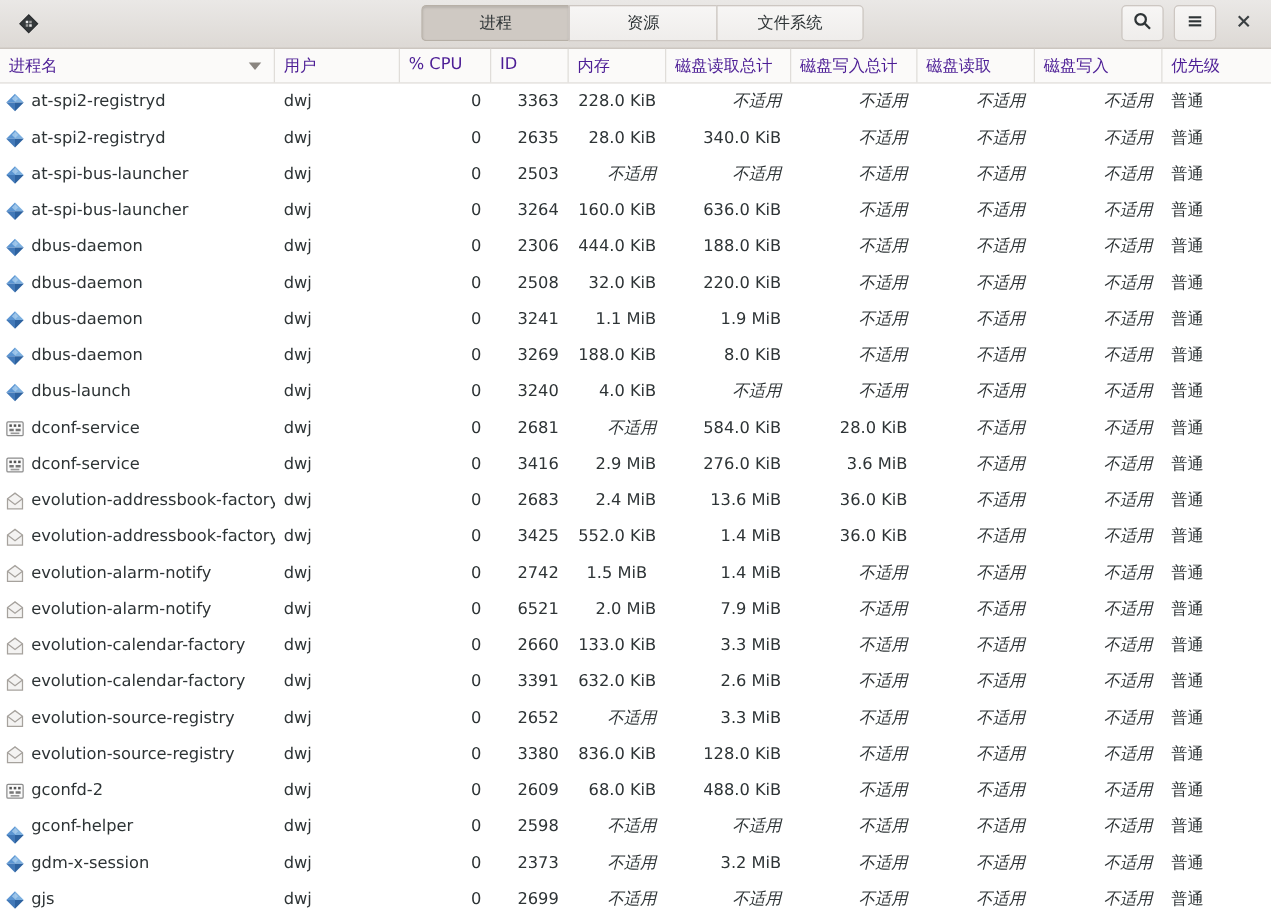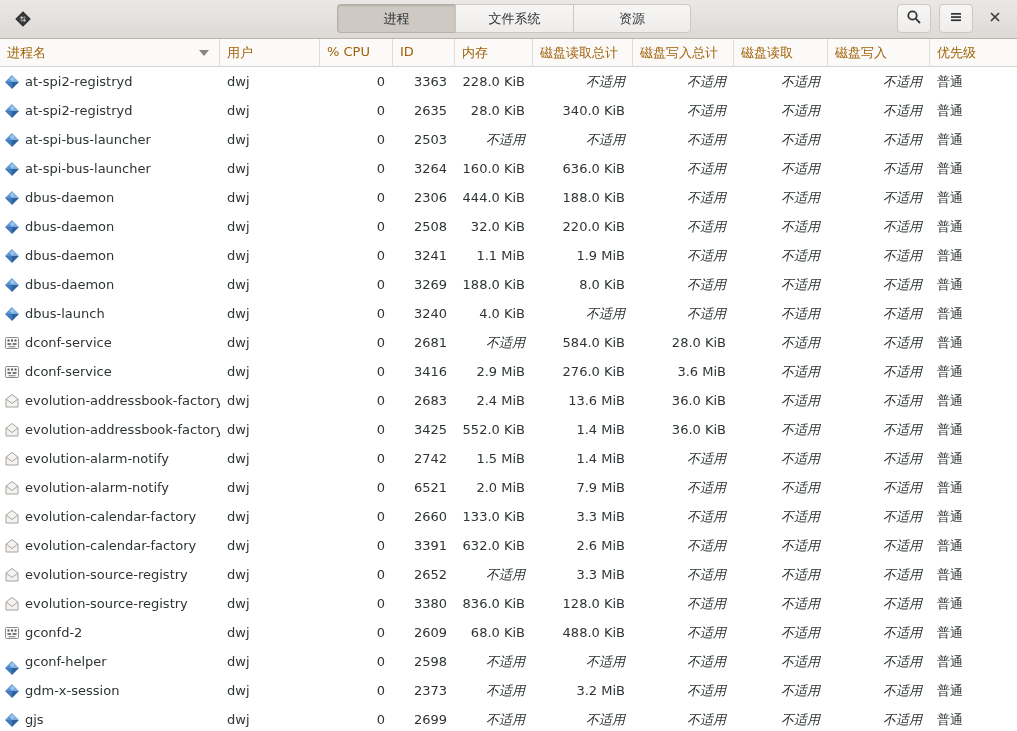--- a/index.html
+++ b/index.html
@@ -39,21 +39,21 @@
     display:flex;align-items:center;justify-content:center;cursor:pointer;
   }
   .close-btn{
     width:28px;height:29px;margin-left:8px;display:flex;align-items:center;
     justify-content:center;cursor:pointer;
   }
 
   
   .col-header{
     height:28px;display:flex;box-sizing:border-box;
-    background:#fbfaf9;border-bottom:1px solid #d5d2ce;color:#a16207;
+    background:#fbfaf9;border-bottom:1px solid #d5d2ce;color:#4c1d95;
   }
   .hcell{
     box-sizing:border-box;border-right:1px solid #e0ddd9;
     padding:5px 8px 0 7px;white-space:nowrap;overflow:hidden;
     position:relative;cursor:pointer;flex:none;
   }
   .hcell:last-child{border-right:none;}
   .sort-arrow{
     position:absolute;right:10px;top:11px;width:0;height:0;
     border-left:5px solid transparent;border-right:5px solid transparent;
@@ -82,22 +82,22 @@
       <svg width="20" height="20" viewBox="0 0 20 20">
         <rect x="5" y="5" width="10" height="10" transform="rotate(45 10 10)" fill="#35393b" stroke="#2a2d2f"></rect>
         <rect x="7.6" y="7.6" width="2" height="2" fill="#e8e8e8"></rect>
         <rect x="10.4" y="10.4" width="2" height="2" fill="#e8e8e8"></rect>
         <rect x="10.4" y="7.6" width="2" height="2" fill="#9a9a9a"></rect>
         <rect x="7.6" y="10.4" width="2" height="2" fill="#9a9a9a"></rect>
       </svg>
     </div>
     <div class="tab-group" id="tab-group">
         <div class="tab active">进程</div>
+        <div class="tab">资源</div>
         <div class="tab">文件系统</div>
-        <div class="tab">资源</div>
       </div>
     <div class="hb-right">
       <div class="hb-btn">
         <span>
           <svg width="16" height="16" viewBox="0 0 16 16" fill="none" stroke="#2e3436" stroke-width="1.8">
             <circle cx="6.5" cy="6.5" r="4.2"></circle>
               <line x1="9.9" y1="9.9" x2="14" y2="14"></line>
           </svg>
         </span>
       </div>
@@ -446,21 +446,21 @@
             <svg width="16" height="16" viewBox="0 0 16 16">
               <polygon points="2,6 8,1.5 14,6 14,14 2,14" fill="#f4f3f2" stroke="#a6a29d"></polygon>
               <polyline points="2,6 8,10.5 14,6" fill="none" stroke="#a6a29d"></polyline>
             </svg>
           </span>
           <span>evolution-alarm-notify</span>
         </div>
         <div class="cell" style="width: 100px;">dwj</div>
         <div class="cell num" style="width: 73px;">0</div>
         <div class="cell num" style="width: 62px;">2742</div>
-        <div class="cell num" style="width: 78px;">1.5 MiB</div>
+        <div class="cell num" style="width: 78px; text-align: center;">1.5 MiB</div>
         <div class="cell num" style="width: 100px;">1.4 MiB</div>
         <div class="cell num na-val" style="width: 101px;">不适用</div>
         <div class="cell num na-val" style="width: 94px;">不适用</div>
         <div class="cell num na-val" style="width: 102px;">不适用</div>
         <div class="cell" style="width: 87px;">普通</div>
       </div>
       <div class="row">
         <div class="cell name-cell" style="width: 220px;">
           <span class="picon">
             <svg width="16" height="16" viewBox="0 0 16 16">

